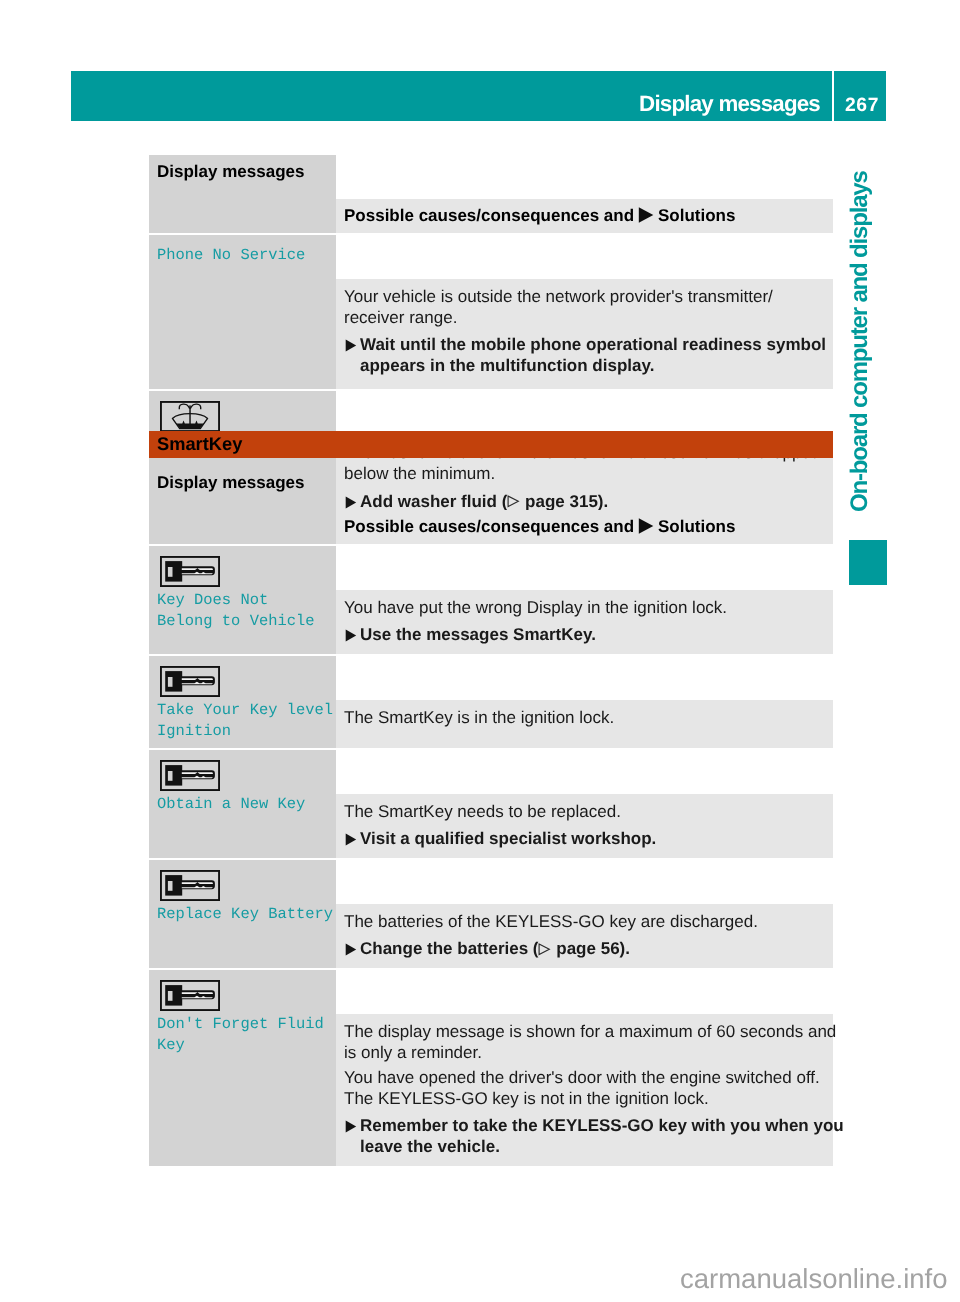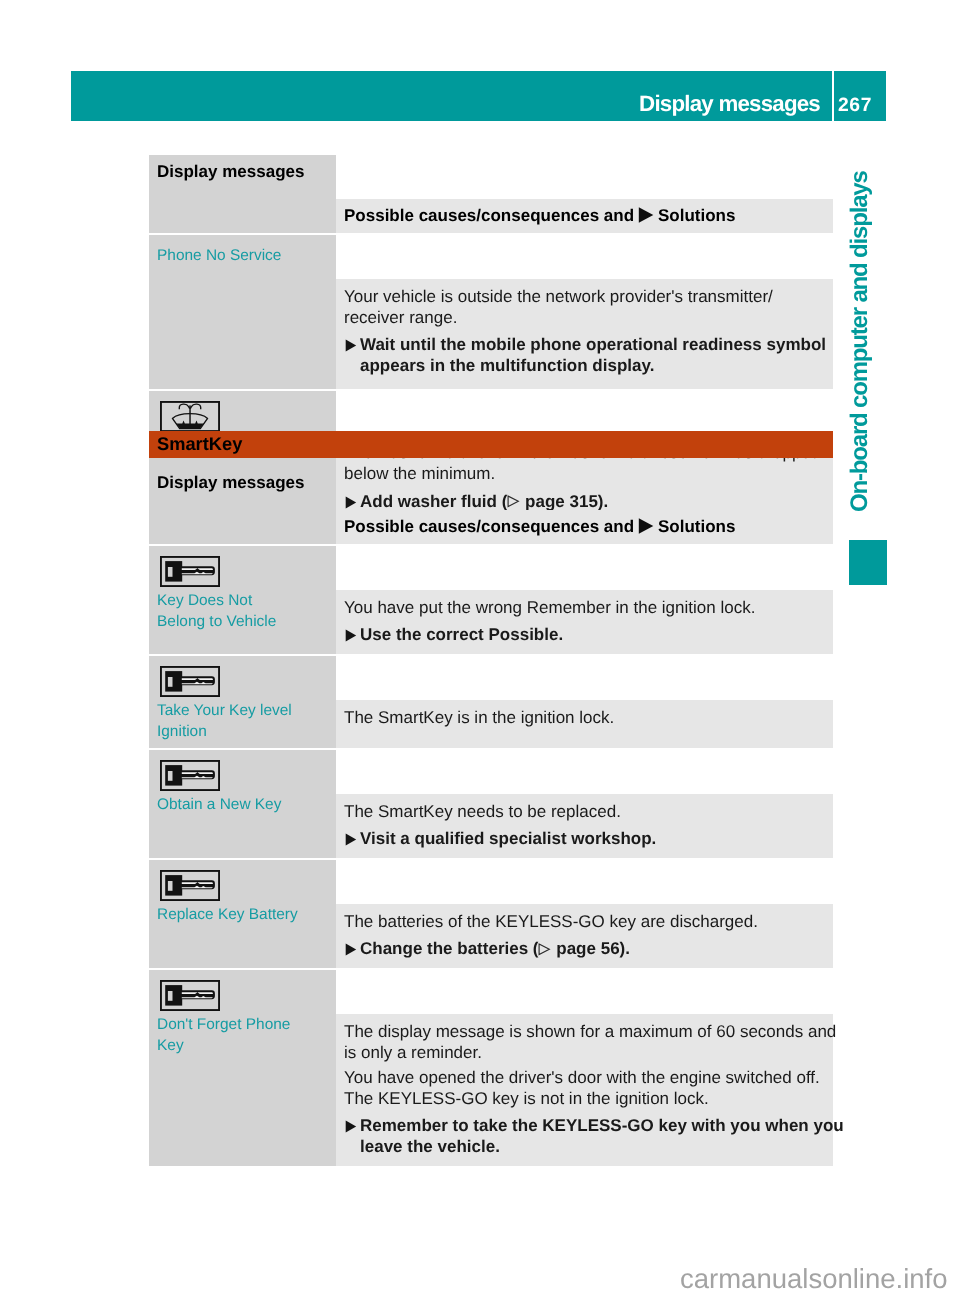--- a/index.html
+++ b/index.html
@@ -12,39 +12,39 @@
   }
   .page { position:absolute; left:0; top:0; width:960px; height:1016px; }
 
   
   .hdr { position:absolute; left:71px; top:71px; width:815px; height:50px; background:#009a9b; }
   .hdr-title { position:absolute; left:0; top:0; width:762px; height:50px;
      display:flex; align-items:flex-end; justify-content:flex-end; box-sizing:border-box; padding-right:13px; padding-bottom:4px; }
   .hdr-title span { color:#fff; font-weight:bold; font-size:22.3px; letter-spacing:-0.78px; }
   .hdr-div { position:absolute; left:761px; top:0; width:2px; height:50px; background:#fff; }
   .hdr-page { position:absolute; left:763px; top:0; width:52px; height:50px;
-     display:flex; align-items:flex-end; padding-bottom:4px; box-sizing:border-box; }
+     display:flex; align-items:flex-end; justify-content:center; padding-bottom:4px; box-sizing:border-box; }
   .hdr-page span { color:#fff; font-weight:bold; font-size:19.3px; letter-spacing:0.6px; margin-left:4px; }
 
   
   .sidetab { position:absolute; left:851px; top:512px; width:0; height:0; }
   .sidetab-label { position:absolute; left:0; top:0; transform-origin:0 0; transform:rotate(-90deg); color:#009a9b; font-weight:bold; font-size:24px; line-height:18px; white-space:nowrap; letter-spacing:-1.18px; }
   .sidemark { position:absolute; left:849px; top:540px; width:38px; height:45px; background:#009a9b; }
 
   
   .tbl { position:absolute; left:149px; width:684px; }
   .row { display:flex; margin-bottom:2px; }
   .row:last-child { margin-bottom:0; }
   .c1 { width:187px; background:#d3d3d3; box-sizing:border-box; padding:10px 8px 5.5px 8px; }
   .c2 { width:497px; background:#e6e6e6; box-sizing:border-box; padding:7px 0 9px 8px;margin-top:44px; }
   #table1 .row:not(.hdrow) .c2 { padding-bottom:13px; }
   #table1 .row:not(.hdrow) .c1 { padding-bottom:9px; }
   .hdrow .c1, .hdrow .c2 { padding-top:7px; padding-bottom:7px; }
   .colhead { font-weight:bold; font-size:17px; color:#000; line-height:19px; }
-  .msg { font-family:Liberation Sans, sans-serif; color:#169ca3; font-size:15.45px; line-height:21.1px; white-space:pre;}
+  .msg { font-family:Liberation Mono, monospace; color:#169ca3; font-size:15.45px; line-height:21.1px; white-space:pre;}
   .body-p { font-size:17px; color:#1a1a1a; line-height:21.1px; white-space:pre; }
   .body-p + .body-p { margin-top:3.5px; }
   .bullet { font-size:17px; color:#1a1a1a; line-height:21.1px; display:flex; margin-top:6px; }
   .bullet .tri { flex:0 0 auto; width:16px; position:relative; height:21.1px; overflow:visible; }
   .bullet .tri svg { position:absolute; left:0.6px; top:5.2px; }
   .bullet > span:last-child { white-space:pre;font-weight:bold; }
   .soltri { display:inline-block; width:14.5px; height:0; position:relative; vertical-align:baseline; }
   .soltri svg { position:absolute; left:-0.5px; top:-14.2px; }
   .refarrow { display:inline-block; width:13px; height:0; position:relative; vertical-align:baseline; }
   .refarrow svg { position:absolute; left:-0.2px; top:-11.2px; }
@@ -157,28 +157,28 @@
       </div>
       <div class="row">
         <div class="c1">
           <span class="iconbox"><svg class="ico" width="60" height="31" viewBox="0 0 60 31" aria-hidden="true">
               <use href="#ic-key"></use>
             </svg></span>
           <div class="msg">Key Does Not
 Belong to Vehicle</div>
         </div>
         <div class="c2">
-          <div class="body-p">You have put the wrong Remember in the ignition lock.</div>
-          <div class="bullet">
-            <span class="tri">
-              <svg width="12" height="13" viewBox="0 0 12 13" aria-hidden="true">
-                <path d="M0.7 0.5 L11.2 6.5 L0.7 12.5 Z" fill="#141414"></path>
-              </svg>
-            </span>
-            <span>Use the correct Possible.</span>
+          <div class="body-p">You have put the wrong Display in the ignition lock.</div>
+          <div class="bullet">
+            <span class="tri">
+              <svg width="12" height="13" viewBox="0 0 12 13" aria-hidden="true">
+                <path d="M0.7 0.5 L11.2 6.5 L0.7 12.5 Z" fill="#141414"></path>
+              </svg>
+            </span>
+            <span>Use the messages SmartKey.</span>
           </div>
         </div>
       </div>
       <div class="row">
         <div class="c1">
           <span class="iconbox"><svg class="ico" width="60" height="31" viewBox="0 0 60 31" aria-hidden="true">
               <use href="#ic-key"></use>
             </svg></span>
           <div class="msg">Take Your Key level
 Ignition</div>
@@ -225,21 +225,21 @@
                   <path d="M1.1 1.1 L11.3 6.3 L1.1 11.5 Z" fill="none" stroke="#2b2b2b" stroke-width="1.15" stroke-linejoin="miter"></path>
                 </svg></span><span> page 56</span><span>).</span></span>
           </div>
         </div>
       </div>
       <div class="row">
         <div class="c1">
           <span class="iconbox"><svg class="ico" width="60" height="31" viewBox="0 0 60 31" aria-hidden="true">
               <use href="#ic-key"></use>
             </svg></span>
-          <div class="msg">Don't Forget Phone
+          <div class="msg">Don't Forget Fluid
 Key</div>
         </div>
         <div class="c2">
           <div class="body-p">The display message is shown for a maximum of 60 seconds and
 is only a reminder.</div>
           <div class="body-p">You have opened the driver's door with the engine switched off.
 The KEYLESS-GO key is not in the ignition lock.</div>
           <div class="bullet">
             <span class="tri">
               <svg width="12" height="13" viewBox="0 0 12 13" aria-hidden="true">

